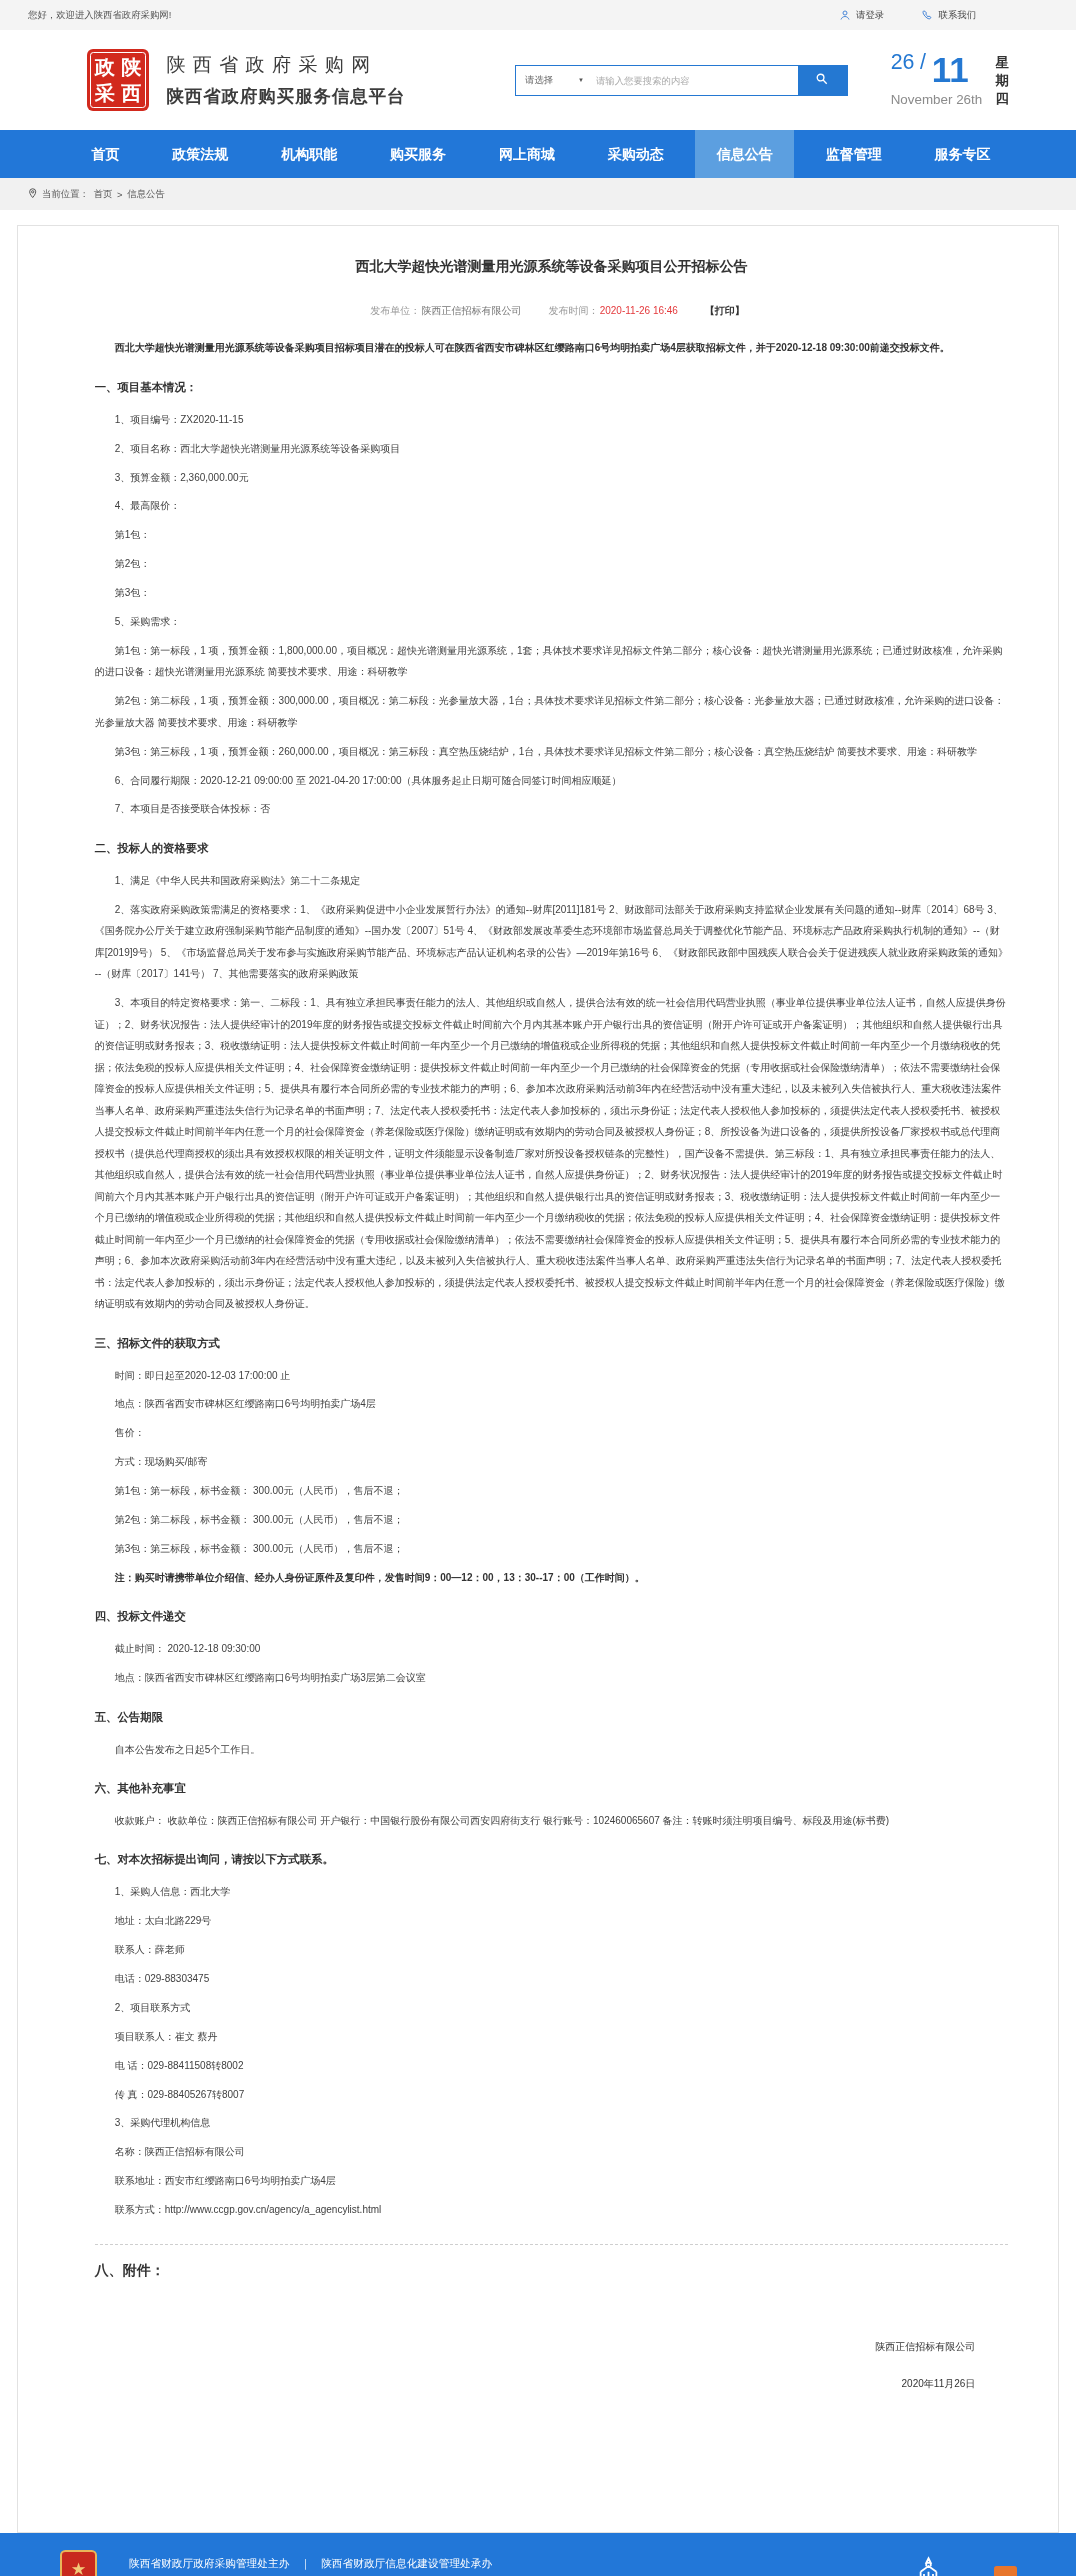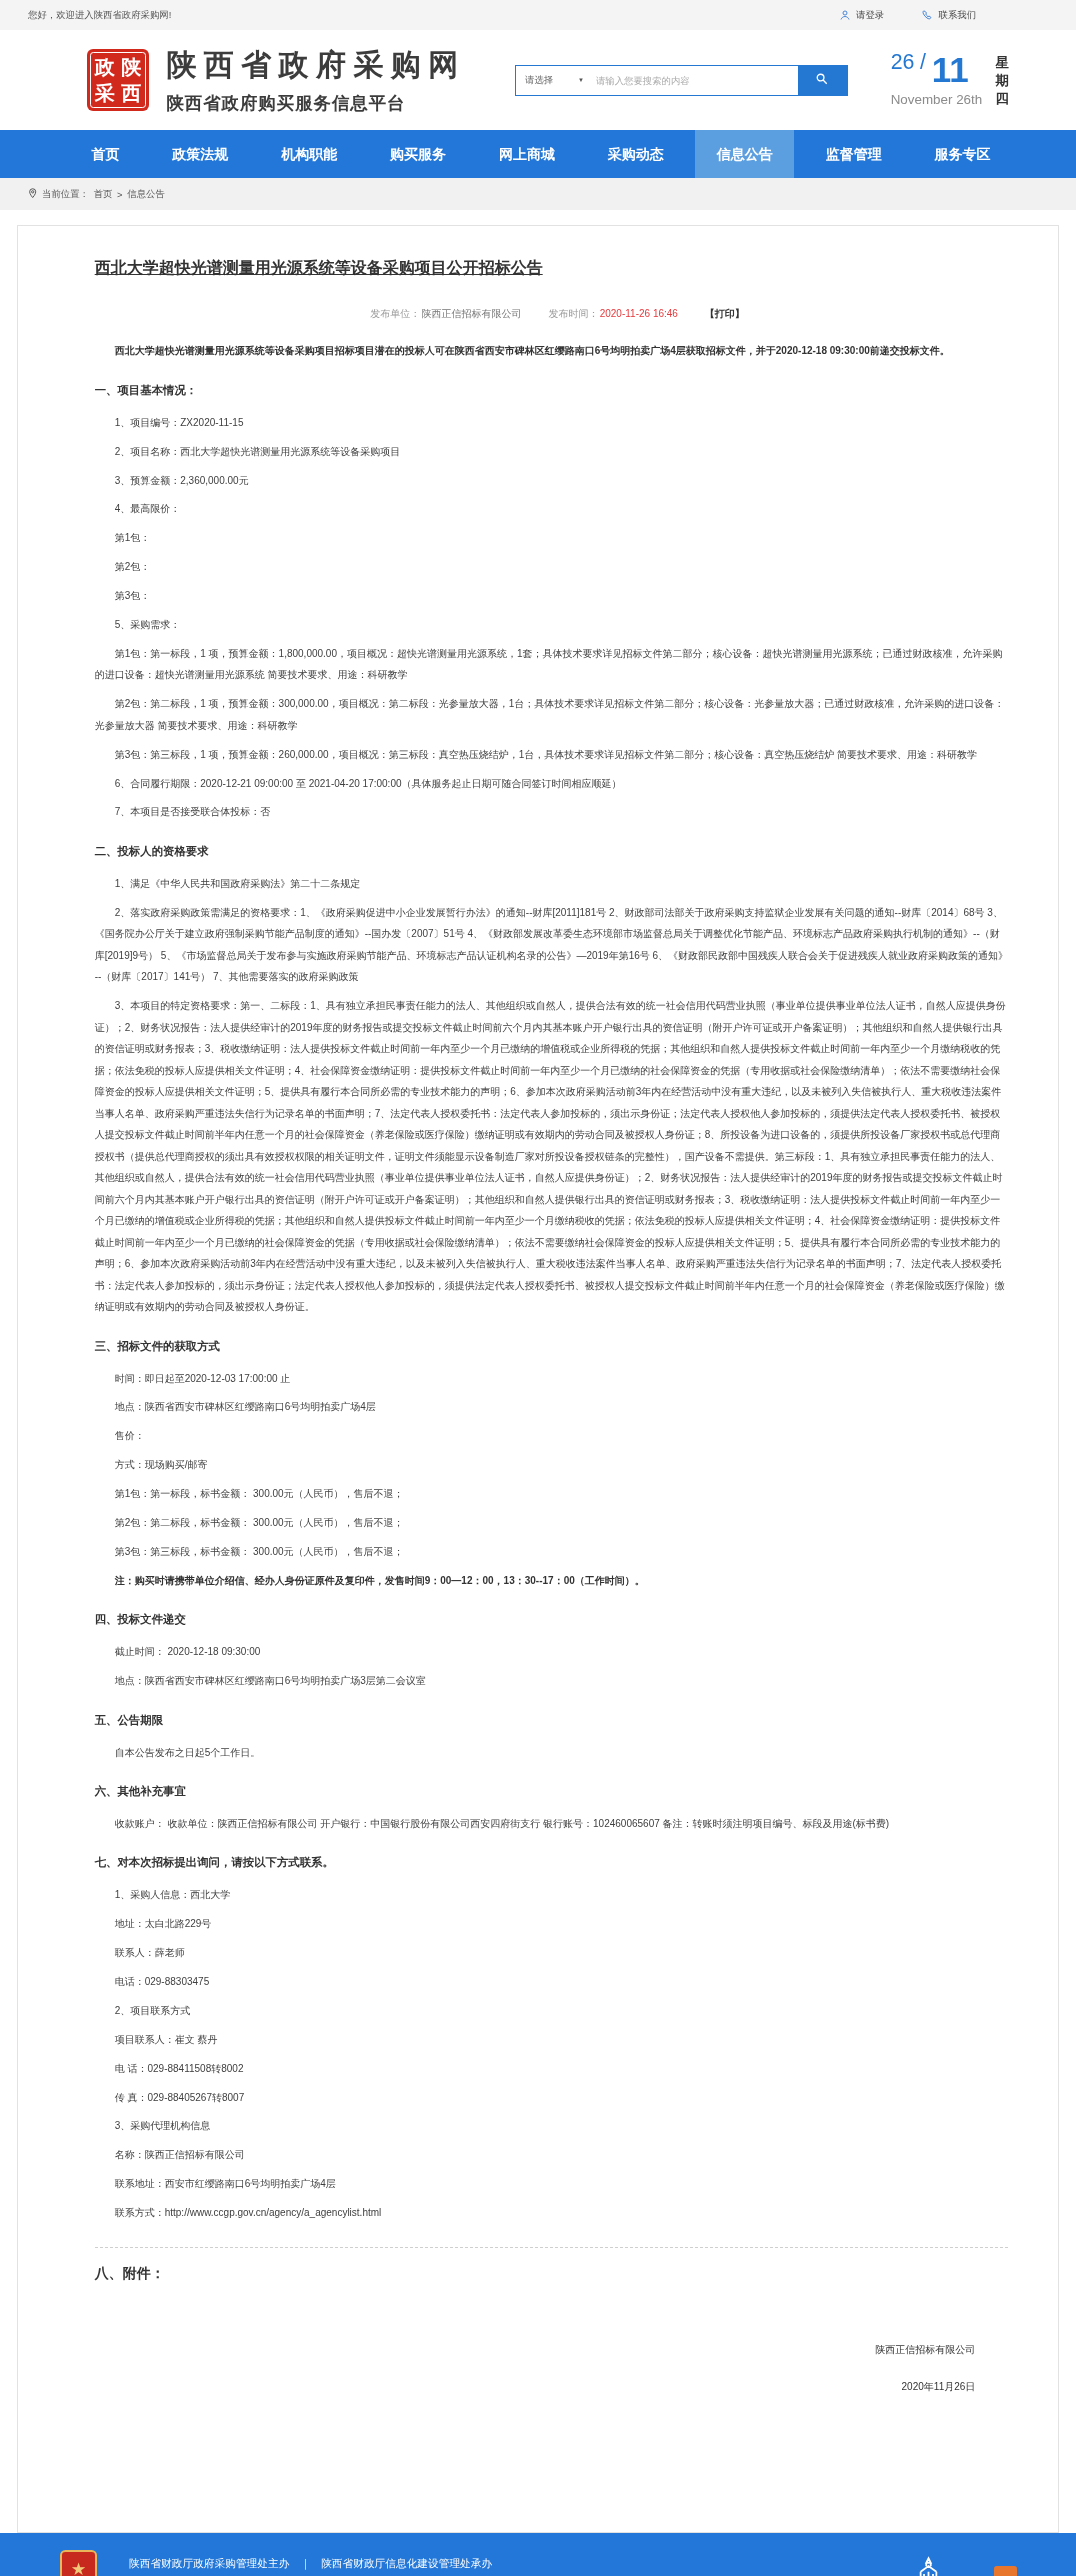--- a/index.html
+++ b/index.html
@@ -11,21 +11,21 @@
   .topbar-right { display:flex; gap:37px; }
   .toplink { display:flex; align-items:center; gap:5.3px; color:#444; cursor:pointer; }
   .toplink svg { display:block; }
 
   
   .header { flex:none; height:100px; display:flex; align-items:center; padding:0 67px 0 87px; background:#fff; }
   .logo { width:62px; height:62px; background:#d2291d; border-radius:6px; padding:3.3px; flex:none; }
   .logo-inner { width:100%; height:100%; border:1.3px solid #fff; border-radius:3.3px; display:grid; grid-template-columns:1fr 1fr; grid-template-rows:1fr 1fr; place-items:center; }
   .logo-inner span { color:#fff; font-weight:bold; font-size:20px; line-height:1; }
   .site-titles { margin-left:17.4px; }
-  .site-title { font-size:30px; font-weight:bold; color:#3c3c3c; letter-spacing:7.4px; white-space:nowrap; }
+  .site-title { font-size:19px; font-weight:normal; color:#3c3c3c; letter-spacing:7.4px; white-space:nowrap; }
   .site-subtitle { font-size:17.4px; font-weight:bold; color:#3c3c3c; letter-spacing:1px; margin-top:5.3px; white-space:nowrap; }
 
   .search-area { margin-left:auto; display:flex; align-items:center; }
   .search-box { display:flex; align-items:center; border:1.3px solid #2478d2; height:31px; width:333px; background:#fff; }
   .search-select { width:75px; padding:0 6.7px 0 9.4px; color:#666; font-size:9.4px; display:flex; align-items:center; justify-content:space-between; cursor:pointer; height:100%; }
   .caret { font-size:6px; color:#555; }
   .search-input { flex:1; border:none; outline:none; font-size:9.4px; color:#333; height:100%; padding:0 5.3px; }
   .search-input::placeholder { color:#a9a9a9; }
   .search-btn { width:49px; height:100%; background:#2478d2; display:flex; align-items:center; justify-content:center; cursor:pointer; flex:none; }
 
@@ -42,21 +42,21 @@
   .nav-item { color:#fff; font-size:14px; font-weight:bold; height:48px; line-height:48px; padding:0 21.4px; cursor:pointer; white-space:nowrap; }
   .nav-item.active { background:#5c9fe0; }
 
   
   .breadcrumb { flex:none; height:32px; background:#f1f1f1; display:flex; align-items:center; padding:0 28px; font-size:9.4px; color:#555; gap:4.7px; }
   .breadcrumb .link { cursor:pointer; }
 
   
   .main { flex:1; overflow:hidden; padding:14.7px 16.7px 0; background:#fff; }
   .card { border:0.7px solid #e2e2e2; background:#fff; min-height:100%; padding:27px 50px 20px 77px; }
-  .article-title { text-align:left; font-size:16px; font-weight:bold; color:#333; margin:5.3px 0 20px;text-decoration:underline; }
+  .article-title { text-align:center; font-size:14px; font-weight:bold; color:#333; margin:5.3px 0 20px; }
   .meta { text-align:center; font-size:10px; color:#999; padding:8px 0 12px; }
   .meta .val { color:#777; margin-left:1.3px; }
   .meta .group { margin:0 12px; }
   .meta .date-red { color:#e4393c; }
   .meta .print { color:#333; font-weight:bold; cursor:pointer; margin-left:12px; }
 
   .article p { font-size:10px; color:#404040; line-height:2.15; margin:7.4px 0; text-indent:2em; word-break:break-all; }
   .article p.blk-h { font-weight:bold; font-size:11.4px; color:#333; text-indent:0; margin:16px 0 9.4px; }
   .article p.blk-pb { font-weight:bold; color:#333; }
   .divider { border-top:0.7px dashed #cfcfcf; margin:23px 0 6.7px; }

